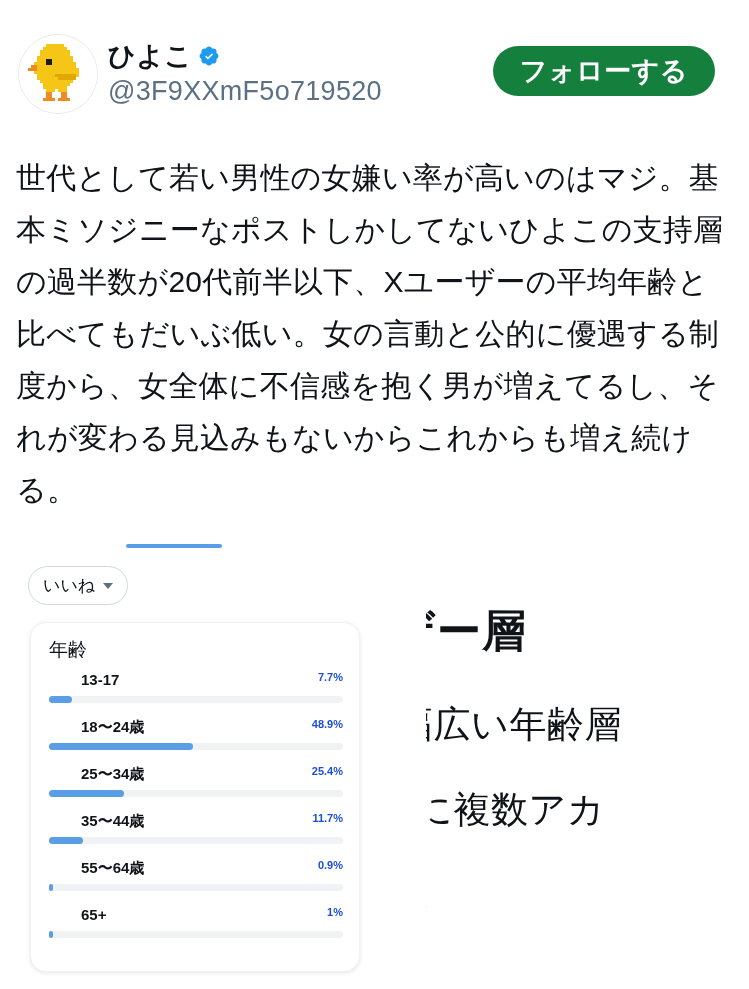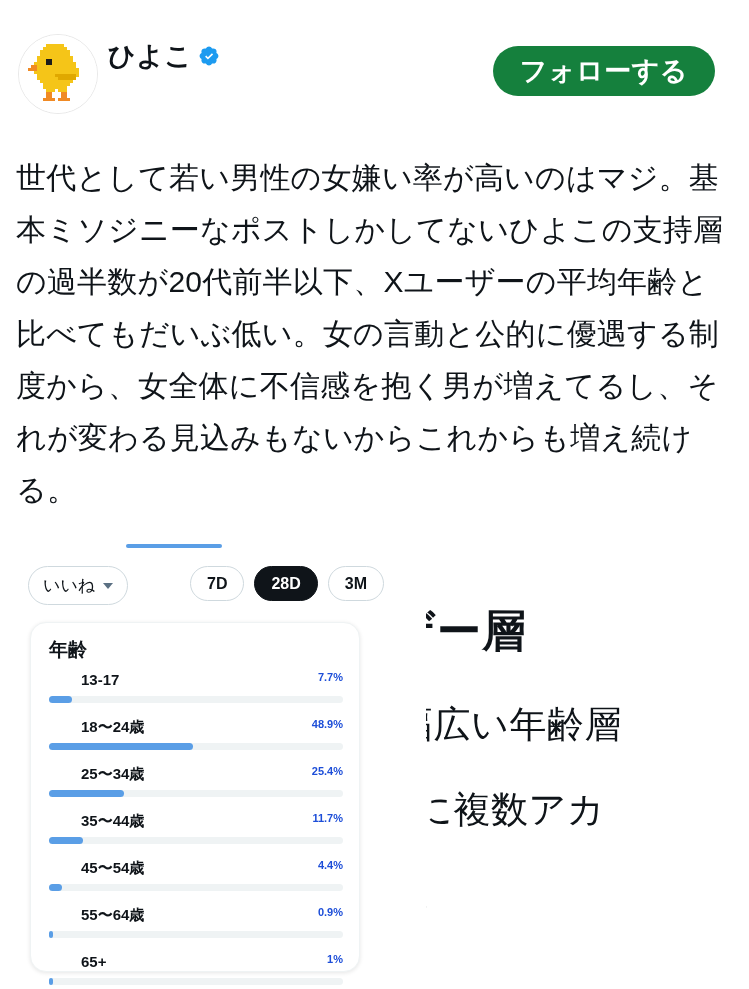--- a/index.html
+++ b/index.html
@@ -218,21 +218,21 @@
     border-radius: 16px;
     box-shadow: 0 1px 4px rgba(0,0,0,0.10);
     padding: 0;
     box-sizing: border-box;
   }
   .age-title {
     position: absolute;
     left: 18px;
     top: 14px;
     font-size: 19px;
-    font-weight: bold;
+    font-weight: normal;
     color: #0f1419;
   }
   .bars {
     position: absolute;
     left: 18px;
     top: 48px;
     width: 294px;
   }
   .bar-row {
     position: relative;
@@ -320,20 +320,21 @@
     <div class="name-block">
       <div class="display-name-row">
         <span class="display-name">ひよこ</span>
         <span class="verified-badge">
           <svg width="22" height="22" viewBox="0 0 24 24">
             <path fill="#1d9bf0" d="M22.25 12c0-1.43-.88-2.67-2.19-3.34.46-1.39.2-2.9-.81-3.91s-2.52-1.27-3.91-.81C14.67 2.63 13.43 1.75 12 1.75s-2.67.88-3.34 2.19c-1.39-.46-2.9-.2-3.91.81s-1.27 2.52-.81 3.91C2.63 9.33 1.75 10.57 1.75 12s.88 2.67 2.19 3.34c-.46 1.39-.2 2.9.81 3.91s2.52 1.27 3.91.81c.67 1.31 1.91 2.19 3.34 2.19s2.67-.88 3.34-2.19c1.39.46 2.9.2 3.91-.81s1.27-2.52.81-3.91c1.31-.67 2.19-1.91 2.19-3.34z"></path>
             <path fill="#ffffff" d="M10.82 15.9l-3.1-3.1 1.27-1.27 1.83 1.83 4.39-4.39 1.27 1.27-5.66 5.66z"></path>
           </svg>
         </span>
       </div>
+      <div class="handle">@3F9XXmF5o719520</div>
     </div>
 
     <button class="follow-button">フォローする</button>
   </div>
 
   <div class="tweet-body">世代として若い男性の女嫌い率が高いのはマジ。基本ミソジニーなポストしかしてないひよこの支持層の過半数が20代前半以下、Xユーザーの平均年齢と比べてもだいぶ低い。女の言動と公的に優遇する制度から、女全体に不信感を抱く男が増えてるし、それが変わる見込みもないからこれからも増え続ける。</div>
 
   <div class="bg-layer">
     <div class="bg-heading">ユーザー層</div>
     <div class="bg-line bg-line-1">7歳。幅広い年齢層</div>
@@ -342,25 +343,20 @@
   </div>
 
   <div class="analytics">
     <div class="analytics-topbar"></div>
 
     <div class="filters">
       <div class="metric-select">
         <span>いいね</span>
         <span class="chev"></span>
       </div>
-      <div class="range-group">
-        <div class="range-pill">7D</div>
-        <div class="range-pill active">28D</div>
-        <div class="range-pill">3M</div>
-      </div>
     </div>
 
     <div class="age-card">
       <div class="age-title">年齢</div>
       <div class="bars">
 
         <div class="bar-row">
           <span class="bar-label">13-17</span>
           <span class="bar-value">7.7%</span>
           <div class="bar-track">
@@ -385,27 +381,20 @@
         </div>
 
         <div class="bar-row">
           <span class="bar-label">35〜44歳</span>
           <span class="bar-value">11.7%</span>
           <div class="bar-track">
               <div class="bar-fill" style="width: 11.7%; background: rgb(90, 158, 230);"></div>
             </div>
         </div>
 
-        <div class="bar-row">
-          <span class="bar-label">45〜54歳</span>
-          <span class="bar-value">4.4%</span>
-          <div class="bar-track">
-              <div class="bar-fill" style="width: 4.4%; background: rgb(90, 158, 230);"></div>
-            </div>
-        </div>
 
         <div class="bar-row">
           <span class="bar-label">55〜64歳</span>
           <span class="bar-value">0.9%</span>
           <div class="bar-track">
               <div class="bar-fill" style="width: 1.5%; background: rgb(90, 158, 230);"></div>
             </div>
         </div>
 
         <div class="bar-row">

